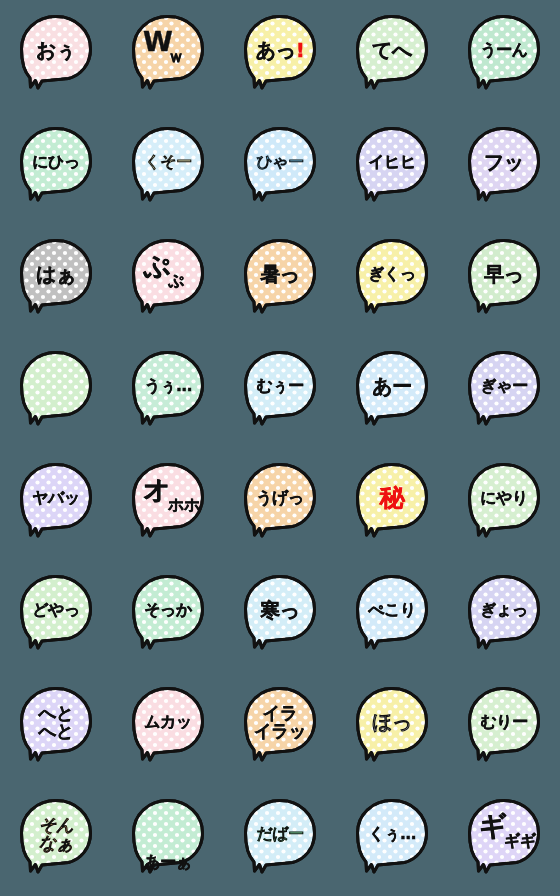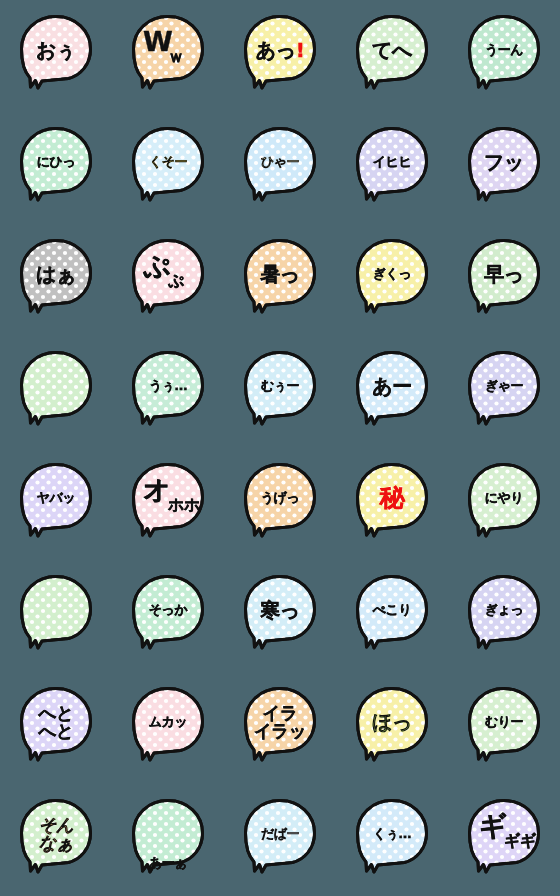--- a/index.html
+++ b/index.html
@@ -60,21 +60,21 @@
     letter-spacing: -0.5px;
     -webkit-text-stroke: 0.4px #111111;
   }
   .line {
     display: block;
     white-space: nowrap;
   }
   
   .sz-1 .line { font-size: 20px; }
   .sz-2 .line { font-size: 17.5px; }
-  .sz-3 .line { font-size: 13px; }
+  .sz-3 .line { font-size: 16px; }
   .sz-big .line { font-size: 25px; }
 
   
   .two-line .line:nth-child(1) { margin-bottom: 1px; }
 
   
   .mix { position: relative; width: 76px; height: 70px; display:block; }
   .mix .big {
     position: absolute;
     font-weight: bold;
@@ -283,21 +283,21 @@
                L24 66 L20 73 L17.5 65.5 L12.5 72 L12 63
                C6.5 57 3.5 46 3.5 34 C3.5 15.5 18.5 1.5 38 1.5 Z" fill="#d6eef9" stroke="#111111" stroke-width="3" stroke-linejoin="round"></path>
       <g clip-path="url(#clip-6)">
         <rect x="0" y="0" width="76" height="82" fill="url(#dots-6)"></rect>
       </g>
       <path d="M38 1.5 C57.5 1.5 72.5 15.5 72.5 34 C72.5 49 63 60 50.5 63.5
                L24 66 L20 73 L17.5 65.5 L12.5 72 L12 63
                C6.5 57 3.5 46 3.5 34 C3.5 15.5 18.5 1.5 38 1.5 Z" fill="none" stroke="#111111" stroke-width="3" stroke-linejoin="round"></path>
     </g>
   </svg>
-        <div class="bubble-text sz-3" style="color: #fde047; font-family: Liberation Serif, serif; -webkit-text-stroke: 0.4px rgb(17, 17, 17);">
+        <div class="bubble-text sz-3" style="color: #fef9c3; font-family: Liberation Serif, serif; -webkit-text-stroke: 0.4px rgb(17, 17, 17);">
           <span class="line">くそー</span>
         </div>
       </div>
     </div>
     <div class="cell">
       <div class="bubble-wrap">
   <svg class="bubble-svg" viewBox="0 0 76 82">
     <defs>
       <pattern id="dots-7" width="11" height="11" patternUnits="userSpaceOnUse">
         <circle cx="3" cy="3" r="2.1" fill="#ffffff"></circle>
@@ -312,21 +312,21 @@
                L24 66 L20 73 L17.5 65.5 L12.5 72 L12 63
                C6.5 57 3.5 46 3.5 34 C3.5 15.5 18.5 1.5 38 1.5 Z" fill="#cfe9f9" stroke="#111111" stroke-width="3" stroke-linejoin="round"></path>
       <g clip-path="url(#clip-7)">
         <rect x="0" y="0" width="76" height="82" fill="url(#dots-7)"></rect>
       </g>
       <path d="M38 1.5 C57.5 1.5 72.5 15.5 72.5 34 C72.5 49 63 60 50.5 63.5
                L24 66 L20 73 L17.5 65.5 L12.5 72 L12 63
                C6.5 57 3.5 46 3.5 34 C3.5 15.5 18.5 1.5 38 1.5 Z" fill="none" stroke="#111111" stroke-width="3" stroke-linejoin="round"></path>
     </g>
   </svg>
-        <div class="bubble-text sz-3" style="color: #fef9c3; -webkit-text-stroke: 0.4px rgb(17, 17, 17);">
+        <div class="bubble-text sz-3" style="color: #7dd3fc; -webkit-text-stroke: 0.4px rgb(17, 17, 17);">
           <span class="line">ひゃー</span>
         </div>
       </div>
     </div>
     <div class="cell">
       <div class="bubble-wrap">
   <svg class="bubble-svg" viewBox="0 0 76 82">
     <defs>
       <pattern id="dots-8" width="11" height="11" patternUnits="userSpaceOnUse">
         <circle cx="3" cy="3" r="2.1" fill="#ffffff"></circle>
@@ -837,20 +837,23 @@
                L24 66 L20 73 L17.5 65.5 L12.5 72 L12 63
                C6.5 57 3.5 46 3.5 34 C3.5 15.5 18.5 1.5 38 1.5 Z" fill="#d3efcd" stroke="#111111" stroke-width="3" stroke-linejoin="round"></path>
       <g clip-path="url(#clip-25)">
         <rect x="0" y="0" width="76" height="82" fill="url(#dots-25)"></rect>
       </g>
       <path d="M38 1.5 C57.5 1.5 72.5 15.5 72.5 34 C72.5 49 63 60 50.5 63.5
                L24 66 L20 73 L17.5 65.5 L12.5 72 L12 63
                C6.5 57 3.5 46 3.5 34 C3.5 15.5 18.5 1.5 38 1.5 Z" fill="none" stroke="#111111" stroke-width="3" stroke-linejoin="round"></path>
     </g>
   </svg>
+        <div class="bubble-text sz-3" style="color: rgb(17, 17, 17); -webkit-text-stroke: 0.4px rgb(17, 17, 17);">
+          <span class="line">どやっ</span>
+        </div>
       </div>
     </div>
     <div class="cell">
       <div class="bubble-wrap">
   <svg class="bubble-svg" viewBox="0 0 76 82">
     <defs>
       <pattern id="dots-26" width="11" height="11" patternUnits="userSpaceOnUse">
         <circle cx="3" cy="3" r="2.1" fill="#ffffff"></circle>
         <circle cx="8.5" cy="8.5" r="2.1" fill="#ffffff"></circle>
       </pattern>
@@ -1068,21 +1071,21 @@
                L24 66 L20 73 L17.5 65.5 L12.5 72 L12 63
                C6.5 57 3.5 46 3.5 34 C3.5 15.5 18.5 1.5 38 1.5 Z" fill="#f7f0a8" stroke="#111111" stroke-width="3" stroke-linejoin="round"></path>
       <g clip-path="url(#clip-33)">
         <rect x="0" y="0" width="76" height="82" fill="url(#dots-33)"></rect>
       </g>
       <path d="M38 1.5 C57.5 1.5 72.5 15.5 72.5 34 C72.5 49 63 60 50.5 63.5
                L24 66 L20 73 L17.5 65.5 L12.5 72 L12 63
                C6.5 57 3.5 46 3.5 34 C3.5 15.5 18.5 1.5 38 1.5 Z" fill="none" stroke="#111111" stroke-width="3" stroke-linejoin="round"></path>
     </g>
   </svg>
-        <div class="bubble-text sz-1" style="color: #bef264; -webkit-text-stroke: 0.4px rgb(17, 17, 17);">
+        <div class="bubble-text sz-1" style="color: #e5e5e5; -webkit-text-stroke: 0.4px rgb(17, 17, 17);">
           <span class="line">ほっ</span>
         </div>
       </div>
     </div>
     <div class="cell">
       <div class="bubble-wrap">
   <svg class="bubble-svg" viewBox="0 0 76 82">
     <defs>
       <pattern id="dots-34" width="11" height="11" patternUnits="userSpaceOnUse">
         <circle cx="3" cy="3" r="2.1" fill="#ffffff"></circle>
@@ -1185,21 +1188,21 @@
                L24 66 L20 73 L17.5 65.5 L12.5 72 L12 63
                C6.5 57 3.5 46 3.5 34 C3.5 15.5 18.5 1.5 38 1.5 Z" fill="#d3edf7" stroke="#111111" stroke-width="3" stroke-linejoin="round"></path>
       <g clip-path="url(#clip-37)">
         <rect x="0" y="0" width="76" height="82" fill="url(#dots-37)"></rect>
       </g>
       <path d="M38 1.5 C57.5 1.5 72.5 15.5 72.5 34 C72.5 49 63 60 50.5 63.5
                L24 66 L20 73 L17.5 65.5 L12.5 72 L12 63
                C6.5 57 3.5 46 3.5 34 C3.5 15.5 18.5 1.5 38 1.5 Z" fill="none" stroke="#111111" stroke-width="3" stroke-linejoin="round"></path>
     </g>
   </svg>
-        <div class="bubble-text sz-3" style="color: #e5e5e5; -webkit-text-stroke: 0.4px rgb(17, 17, 17);">
+        <div class="bubble-text sz-3" style="color: #86efac; -webkit-text-stroke: 0.4px rgb(17, 17, 17);">
           <span class="line">だばー</span>
         </div>
       </div>
     </div>
     <div class="cell">
       <div class="bubble-wrap">
   <svg class="bubble-svg" viewBox="0 0 76 82">
     <defs>
       <pattern id="dots-38" width="11" height="11" patternUnits="userSpaceOnUse">
         <circle cx="3" cy="3" r="2.1" fill="#ffffff"></circle>

